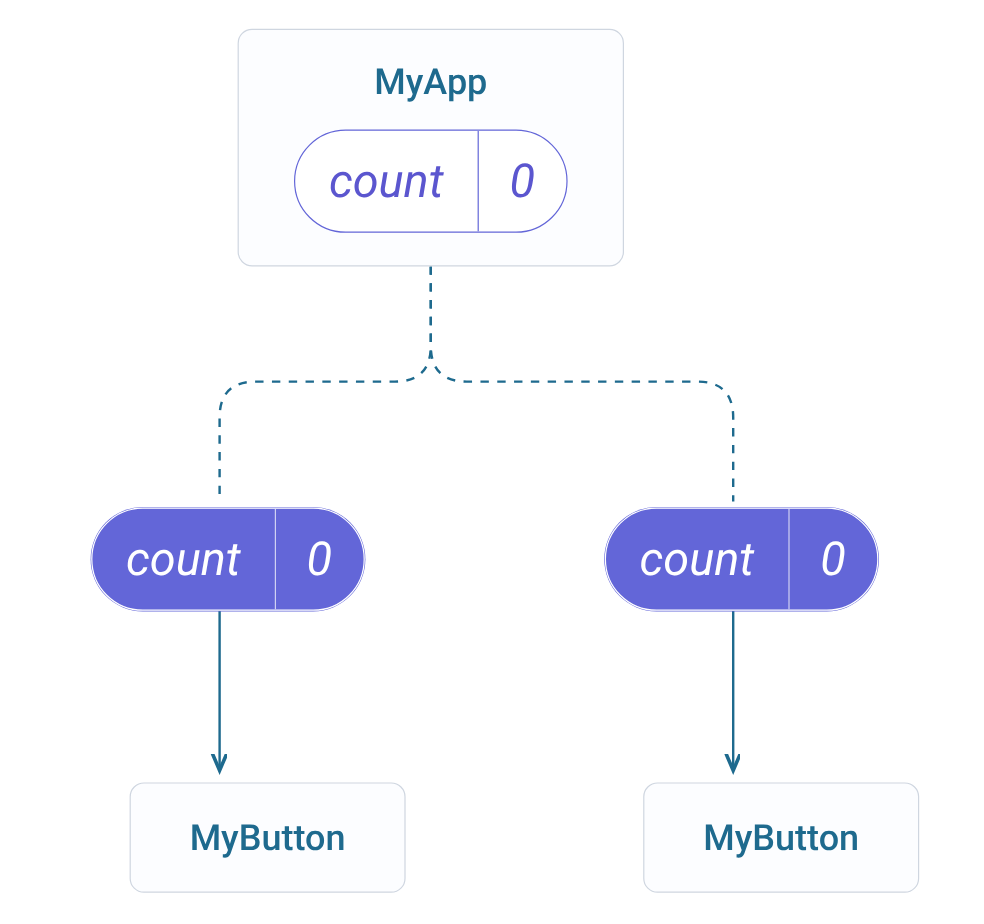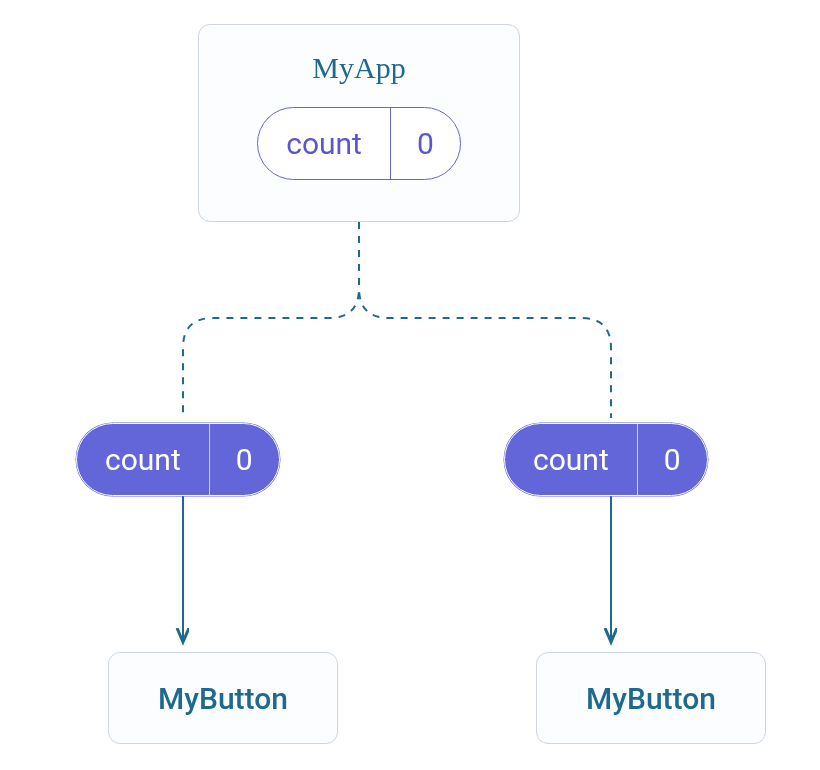--- a/index.html
+++ b/index.html
@@ -31,29 +31,29 @@
       display: flex;
       flex-direction: column;
       align-items: center;
       padding-top: 26px;
     }
     .parent-title {
       color: #1e6a8e;
       font-size: 30px;
       font-weight: 500;
       margin-bottom: 22px;
-      font-family: Liberation Serif, serif;
     }
     .pill {
       display: inline-flex;
       align-items: stretch;
       border-radius: 999px;
       overflow: hidden;
-      font-size: 30px;
-      height: 73px;
+      font-size: 39px;
+      height: 86px;
+      font-style: italic;
     }
     .pill-outline {
       border: 1.5px solid #6366d8;
       background: #ffffff;
       color: #5b56cf;
     }
     .pill-outline .pill-left {
       padding: 0 28px;
       display: flex;
       align-items: center;

